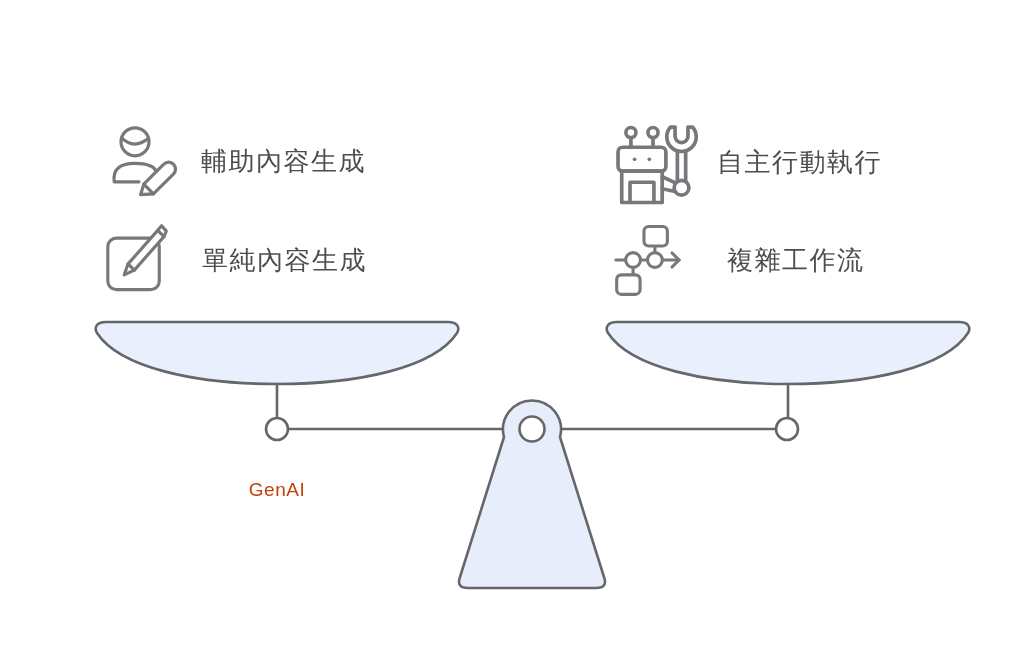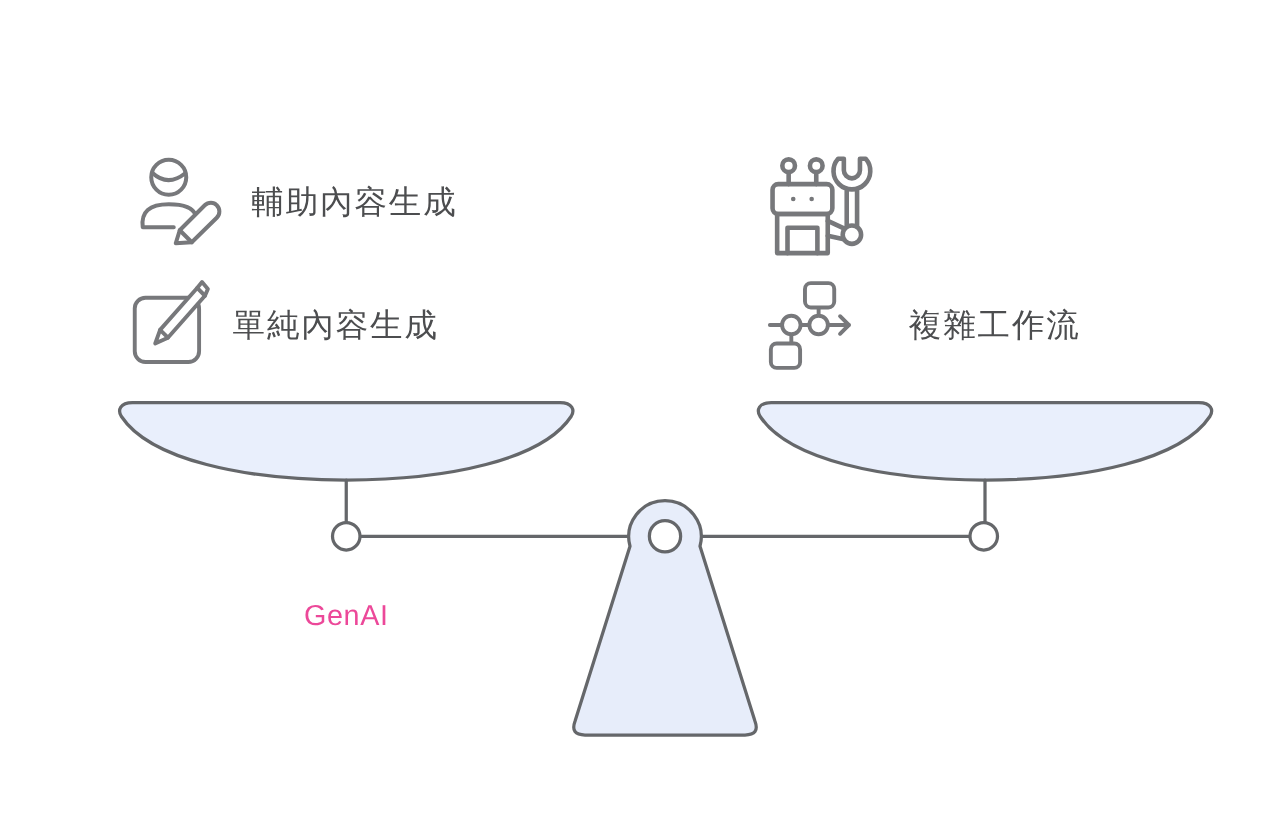--- a/index.html
+++ b/index.html
@@ -20,22 +20,22 @@
   .feature-label{
     color:#4c4d4f;
     font-size:26px;
     letter-spacing:1.5px;
     white-space:nowrap;
   }
   .pan-label{
     position:absolute;
     width:220px;
     text-align:center;
-    color:#ec4899;
-    font-size:23px;
+    color:#c2410c;
+    font-size:19px;
     letter-spacing:0.5px;
   }
   .scale-svg{position:absolute;left:0;top:0;}
   .icon-stroke{stroke:#77787b;fill:none;stroke-linecap:round;stroke-linejoin:round;}
 </style>
 </head>
 <body>
 
 <div id="canvas">
 
@@ -69,21 +69,21 @@
         <circle cx="40" cy="26" r="17.5"></circle>
         <path d="M 23.5 21.5 Q 39 36 56.5 22"></path>
         <path d="M 45 76 L 14 76 Q 11 53 40 53 Q 63 53 67 64"></path>
         <path d="M 47 92 L 51 79 L 76 54 C 79.5 50.5 85 50.5 88 54 C 91.5 57.5 91.5 63 88 66.5 L 63 91 L 47 92 Z" fill="#ffffff"></path>
         <path d="M 51 79 L 63 91"></path>
       </g>
     </svg>
     <span class="feature-label">輔助內容生成</span>
   </div>
 
-  <div class="feature-row" style="left:100px;top:221px;gap:8px;">
+  <div class="feature-row" style="left:100px;top:221px;gap:24px;">
     <svg class="feature-icon" width="78" height="78" viewBox="0 0 100 100">
       <g class="icon-stroke" stroke-width="4">
         <rect x="10" y="22" width="66" height="66" rx="11"></rect>
         <path d="M 31 69 L 36 55 L 74 12 L 79 6 L 85 13 L 82 20 L 44 63 Z" fill="#ffffff"></path>
         <path d="M 36 55 L 44 63"></path>
         <path d="M 74 12 L 82 20"></path>
       </g>
     </svg>
     <span class="feature-label">單純內容生成</span>
   </div>
@@ -105,20 +105,21 @@
         <path d="M 25 94 L 25 72 L 51 72 L 51 94"></path>
 
         <path d="M 60 66 L 75 73"></path>
         <path d="M 60 79 L 74 82"></path>
 
         <path d="M 69 12 A 16 16 0 1 0 93 12 L 88 12 L 88 22 A 7 7 0 0 1 74 22 L 74 12 Z" fill="#ffffff"></path>
         <path d="M 76.5 40 L 76.5 71 M 85.5 40 L 85.5 71"></path>
         <circle cx="81" cy="78" r="8" fill="#ffffff"></circle>
       </g>
     </svg>
+    <span class="feature-label">自主行動執行</span>
   </div>
 
   <div class="feature-row" style="left:611px;top:221px;gap:36px;">
     <svg class="feature-icon" width="80" height="78" viewBox="0 0 100 100">
       <g class="icon-stroke" stroke-width="4">
 
         <line x1="5" y1="50" x2="86" y2="50"></line>
         <path d="M 77 41 L 86 50 L 77 59"></path>
 
         <line x1="55" y1="32" x2="55" y2="41"></line>

